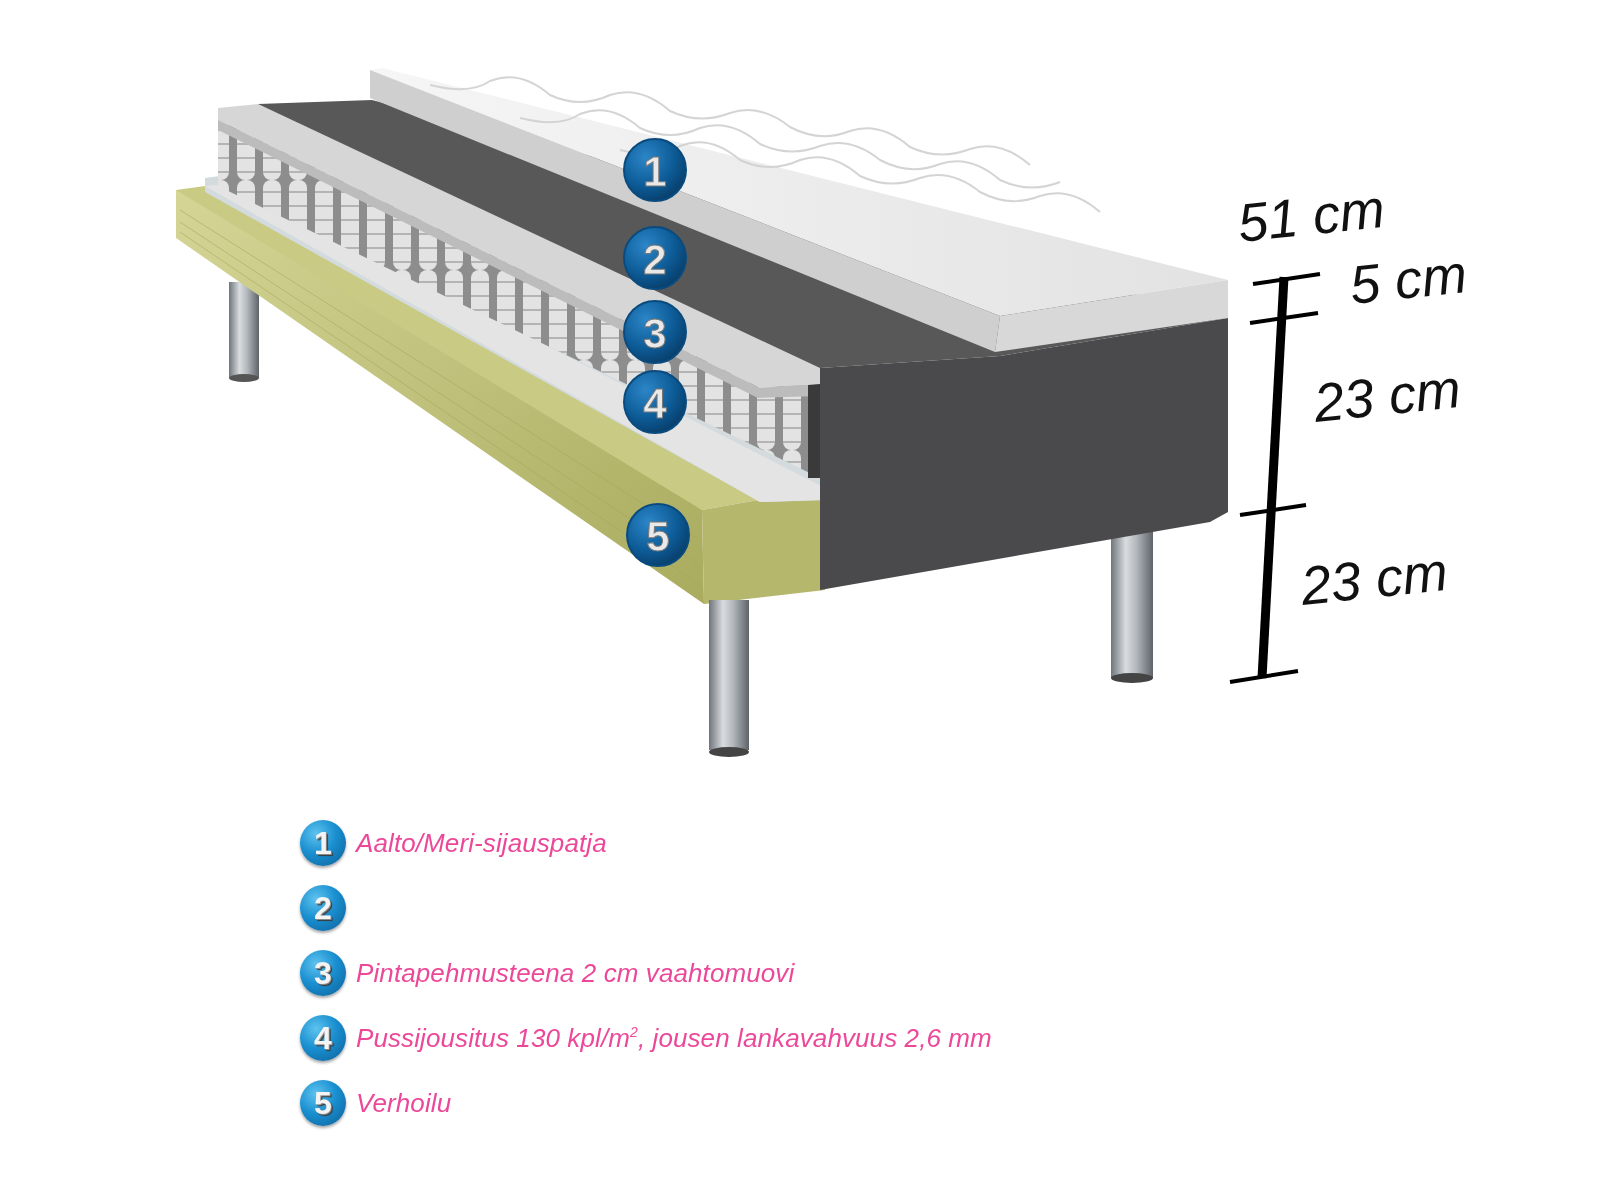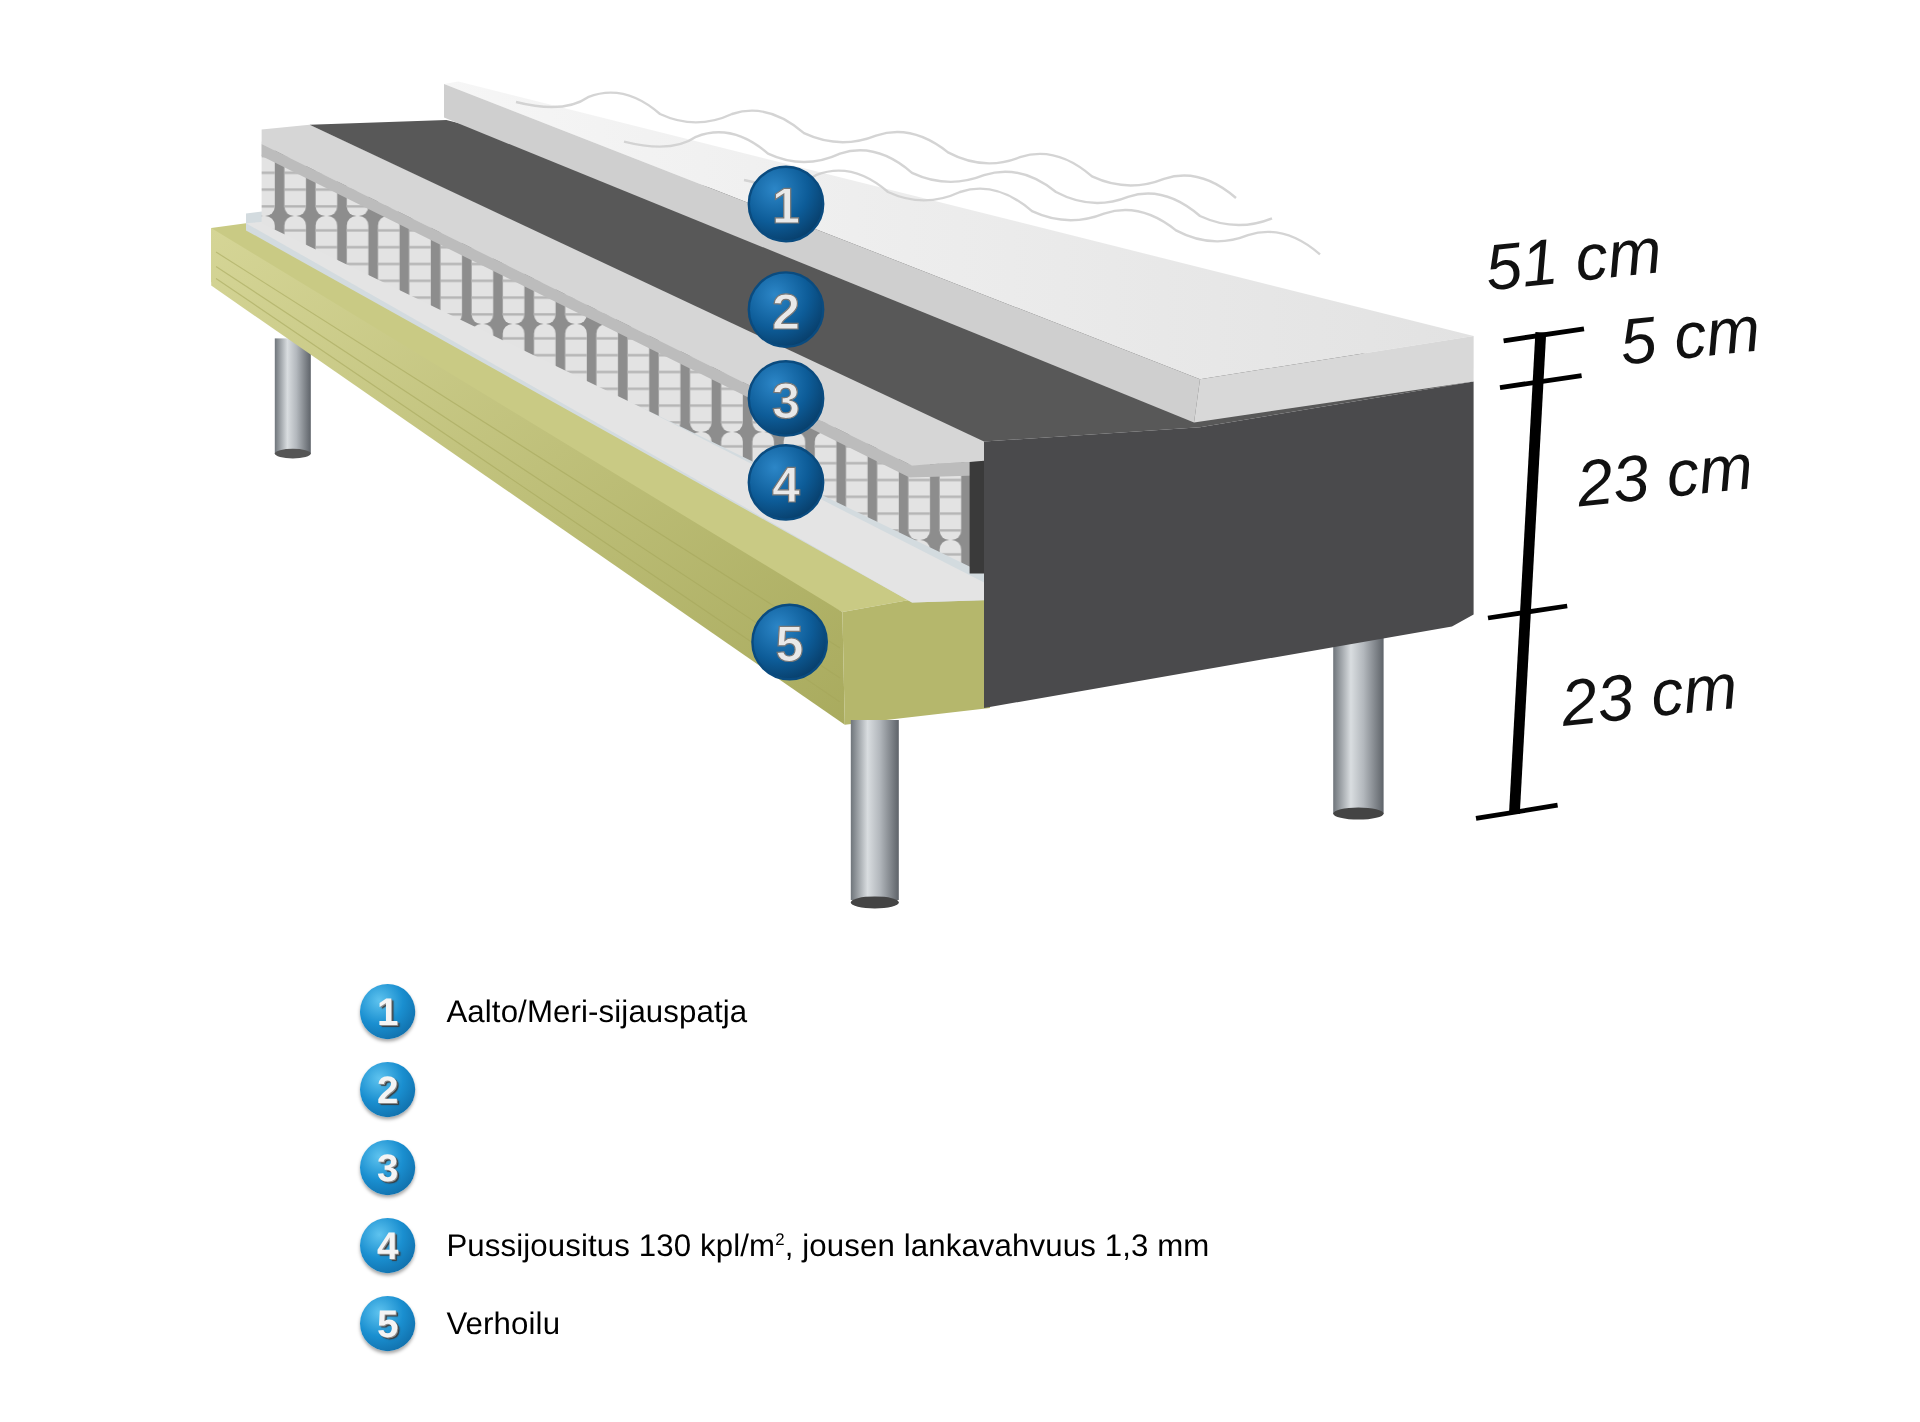--- a/index.html
+++ b/index.html
@@ -7,21 +7,21 @@
   #diagram { position: absolute; left: 0; top: 0; width: 1600px; height: 790px; }
   .dim-label { font-family: "Liberation Sans", sans-serif; font-style: italic; fill: #111; }
   .legend { position: absolute; left: 300px; top: 818px; }
   .legend-item { display: flex; align-items: center; height: 50px; margin-bottom: 15px; }
   .badge { width: 46px; height: 46px; border-radius: 50%; position: relative; flex: 0 0 46px;
     background: radial-gradient(circle at 35% 30%, #5ec3ef 0%, #1a8fd0 45%, #0c5e97 100%);
     box-shadow: 0 2px 3px rgba(0,0,0,0.35); }
   .badge span { position: absolute; inset: 0; display: flex; align-items: center; justify-content: center;
     font-family: "Liberation Sans", sans-serif; font-weight: bold; font-size: 32px; color: #f4f4f4;
     text-shadow: 1px 1px 0 #8a8a8a, 2px 2px 1px #3a3a3a; }
-  .legend-text { margin-left: 26px; font-size: 26px; color: #000000; letter-spacing: 0.1px; }
+  .legend-text { margin-left: 10px; font-size: 26px; color: #ec4899; letter-spacing: 0.1px; font-style: italic; }
   .legend-text sup { font-size: 14px; }
 </style>
 </head>
 <body>
 
 <svg id="diagram" viewBox="0 0 1600 790" xmlns="http://www.w3.org/2000/svg">
   <defs>
     <linearGradient id="legGrad" x1="0" x2="1" y1="0" y2="0">
       <stop offset="0" stop-color="#6f757b"></stop>
       <stop offset="0.35" stop-color="#d9dde0"></stop>
@@ -148,26 +148,27 @@
   </div>
   <div class="legend-item">
     <div class="badge">
         <span>2</span>
       </div>
   </div>
   <div class="legend-item">
     <div class="badge">
         <span>3</span>
       </div>
+    <div class="legend-text">Pintapehmusteena 2 cm vaahtomuovi</div>
   </div>
   <div class="legend-item">
     <div class="badge">
         <span>4</span>
       </div>
-    <div class="legend-text"><span>Pussijousitus 130 kpl/m</span><sup>2</sup><span>, jousen lankavahvuus 1,3 mm</span></div>
+    <div class="legend-text"><span>Pussijousitus 130 kpl/m</span><sup>2</sup><span>, jousen lankavahvuus 2,6 mm</span></div>
   </div>
   <div class="legend-item">
     <div class="badge">
         <span>5</span>
       </div>
     <div class="legend-text">Verhoilu</div>
   </div>
 </div>
 
 </body></html>

